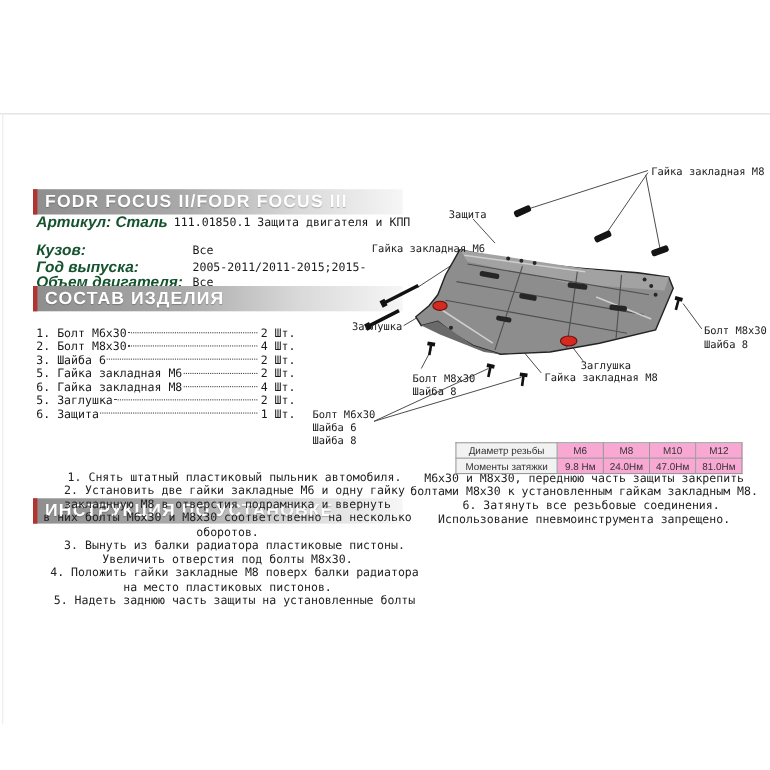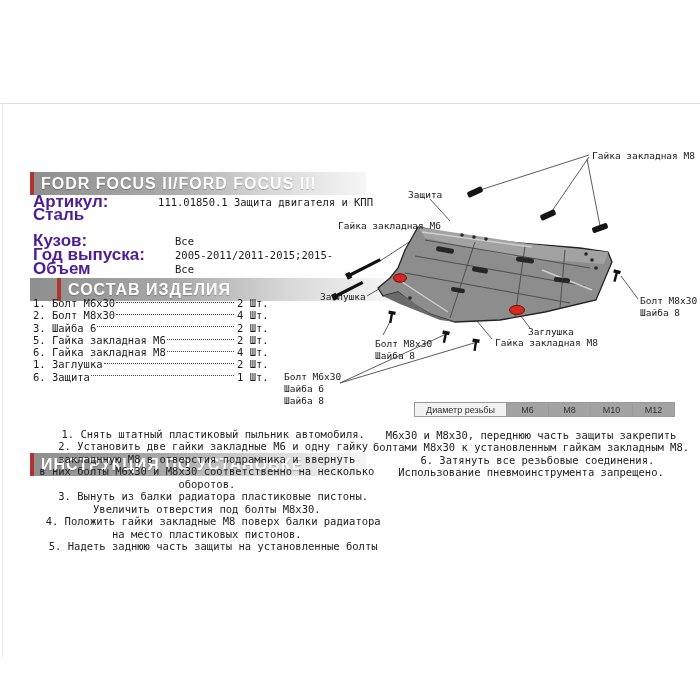--- a/index.html
+++ b/index.html
@@ -16,56 +16,56 @@
        display:flex;align-items:center;}
   .bar .stripe{display:block;width:4px;height:23px;flex:0 0 4px;}
   .bar .bar-title{color:#ffffff;font-family:"Liberation Sans",sans-serif;
        font-weight:bold;font-size:16px;letter-spacing:1px;padding-left:7px;
        white-space:nowrap;text-shadow:0 1px 1px rgba(0,0,0,0.25);}
 
   
   .info{left:33px;top:195px;width:340px;}
   .info-row{display:flex;line-height:13.3px;}
   .info-label{width:142px;font-family:"Liberation Sans",sans-serif;
-       font-weight:bold;font-size:17px;color:#4c1d95;}
+       font-weight:bold;font-size:14px;color:#14532d;font-style:italic;}
   .info-value{font-size:10.5px;padding-top:1px;white-space:nowrap;}
   .info-gap{height:12px;}
 
   
   .parts{left:33px;top:297px;width:240px;}
   .part-row{display:flex;align-items:center;line-height:12.3px;font-size:10.5px;}
   .part-leader{flex:1;border-bottom:1px dotted #444;margin:0 3px 2px 1px;}
   .part-qty{flex:0 0 36px;}
 
   
   pre.instr{margin:0;font-family:"DejaVu Sans Mono",monospace;
        font-size:10.5px;line-height:12.45px;white-space:pre;color:#222;text-align:center;}
   .instr-left{left:33px;top:428px;}
   .instr-right{left:373px;top:429px;}
 
   
   .torque{left:414px;top:402px;border-collapse:collapse;}
   .torque td{border:1px solid #999;font-family:"Liberation Sans",sans-serif;
-       font-size:9px;color:#333;text-align:center;padding:1.5px 2px;background:#a3a3a3;}
+       font-size:9px;color:#333;text-align:center;padding:1.5px 2px;background:#f9a8d4;}
   .torque td.rowhead{background:#f2f2f2;text-align:center;}
 
   
   .diagram{left:280px;top:128px;width:420px;height:292px;}
   .diagram text{font-family:"DejaVu Sans Mono",monospace;font-size:9.5px;fill:#1a1a1a;}
   .leader{stroke:#4a4a4a;stroke-width:0.9;fill:none;}
 </style>
 </head>
 <body>
 
 <div class="abs top-hairline"></div>
 <div class="abs left-hairline"></div>
 
 <div class="abs bar" style="top:172px;">
   <i class="stripe" style="background: rgb(178, 52, 48);"></i>
-  <span class="bar-title">FODR FOCUS II/FORD FOCUS III</span>
+  <span class="bar-title">FODR FOCUS II/FODR FOCUS III</span>
 </div>
 
 <div class="abs info">
   <div class="info-row">
     <span class="info-label">Артикул: Сталь</span>
     <span class="info-value">111.01850.1 Защита двигателя и КПП</span>
   </div>
   <div class="info-gap"></div>
   <div class="info-row">
     <span class="info-label">Кузов:</span>
@@ -78,21 +78,21 @@
   <div class="info-row">
     <span class="info-label">Объем двигателя:</span>
     <span class="info-value">Все</span>
   </div>
   <div class="info-row">
     <span class="info-label">Тип КПП:</span>
     <span class="info-value">Все</span>
   </div>
 </div>
 
-<div class="abs bar" style="top:278px;padding-left:27px;">
+<div class="abs bar" style="top:260px;">
   <i class="stripe" style="background: rgb(178, 52, 48);"></i>
   <span class="bar-title">СОСТАВ ИЗДЕЛИЯ</span>
 </div>
 
 <div class="abs parts">
   <div class="part-row">
     <span>1. Болт М6х30</span>
     <span class="part-leader"></span>
     <span class="part-qty">2 Шт.</span>
   </div>
@@ -110,21 +110,21 @@
     <span>5. Гайка закладная М6</span>
     <span class="part-leader"></span>
     <span class="part-qty">2 Шт.</span>
   </div>
   <div class="part-row">
     <span>6. Гайка закладная М8</span>
     <span class="part-leader"></span>
     <span class="part-qty">4 Шт.</span>
   </div>
   <div class="part-row">
-    <span>1. Заглушка</span>
+    <span>5. Заглушка</span>
     <span class="part-leader"></span>
     <span class="part-qty">2 Шт.</span>
   </div>
   <div class="part-row">
     <span>6. Защита</span>
     <span class="part-leader"></span>
     <span class="part-qty">1 Шт.</span>
   </div>
 </div>
 
@@ -157,20 +157,27 @@
       <col style="width:42px">
       <col style="width:42px">
     </colgroup>
   <tbody>
       <tr>
     <td class="rowhead">Диаметр резьбы</td>
     <td>М6</td>
     <td>М8</td>
     <td>М10</td>
     <td>М12</td>
+  </tr>
+  <tr>
+    <td class="rowhead">Моменты затяжки</td>
+    <td>9.8 Нм</td>
+    <td>24.0Нм</td>
+    <td>47.0Нм</td>
+    <td>81.0Нм</td>
   </tr>
 </tbody>
   </table>
 
 <svg class="abs diagram" viewBox="0 0 420 292">
 
   <g>
     <path class="leader" d="M309,27 L197,63"></path>
     <path class="leader" d="M309,29 L270,86"></path>
     <path class="leader" d="M307,31 L320,98"></path>

